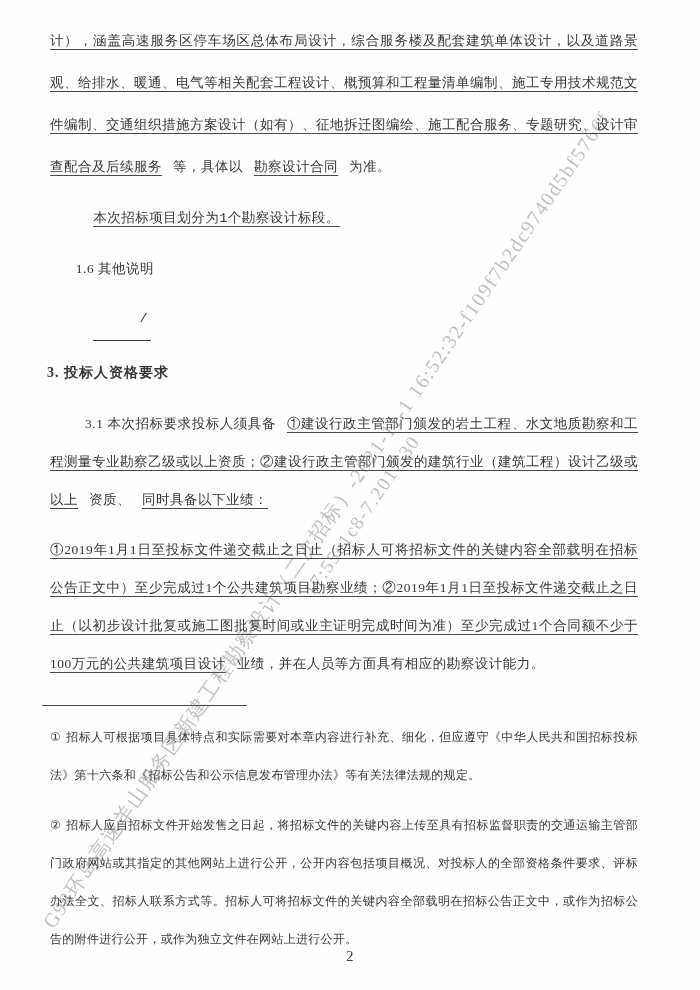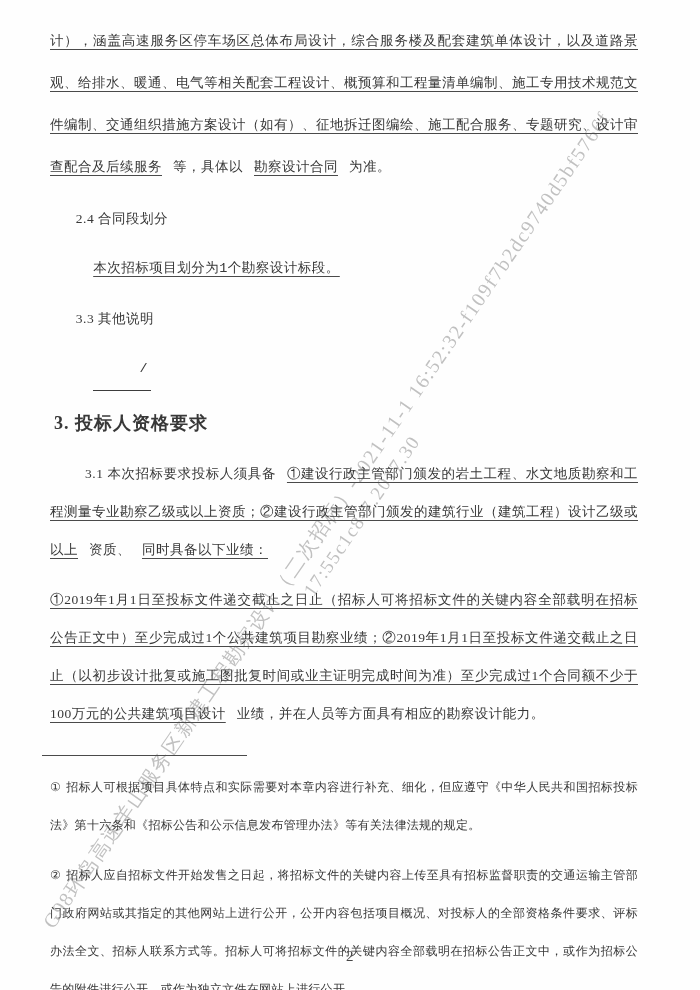--- a/index.html
+++ b/index.html
@@ -54,22 +54,22 @@
   }
   .indent3{text-indent:3.2em;line-height:38px;font-family:Liberation Mono, monospace;}
   .slash-u{
     display:inline-block;
     min-width:22px;
     padding:0 3px 2px 3px;
     border-bottom:1px solid #3d3d3d;
   }
   .h3{
     font-weight:bold;
-    font-size:18px;
-    margin:2px 0 2px 10px;
+    font-size:14px;
+    margin:2px 0 2px 3px;
     padding-left:6px;
     line-height:40px;
     letter-spacing:1px;
   }
   .indent{text-indent:2.6em;}
   sup.fnref{font-size:9px;vertical-align:super;margin-left:2px;}
   
   .fnsep{
     width:205px;
     border-top:1px solid #4a4a4a;
@@ -97,27 +97,26 @@
 
   <div class="wm wm1">G98环岛高速羊山服务区新建工程勘察设计（二次招标）-2021-11-1 16:52:32-f109f7b2dc9740d5bf5766f</div>
   <div class="wm wm2">17:55c1c8-7.2017.30</div>
 
   <div class="doc">
 
     <p class="body-p p1">
       <span class="u">计），涵盖高速服务区停车场区总体布局设计，综合服务楼及配套建筑单体设计，以及道路景观、给排水、暖通、电气等相关配套工程设计、概预算和工程量清单编制、施工专用技术规范文件编制、交通组织措施方案设计（如有）、征地拆迁图编绘、施工配合服务、专题研究、设计审查配合及后续服务</span><span class="gap">等，具体以</span><span class="u gap">勘察设计合同</span><span class="gap">为准。</span>
     </p>
 
-    <h4 class="h2x">2.4 合同段划分</h4>
 
     <p class="indent3">
       <span class="u">本次招标项目划分为1个勘察设计标段。</span>
     </p>
 
-    <h4 class="h2x">3.3 其他说明</h4>
+    <h4 class="h2x">1.6 其他说明</h4>
 
     <p class="indent3">
       <span class="slash-u">/</span>
     </p>
 
     <h3 class="h3">3. 投标人资格要求</h3>
 
     <p class="body-p indent">
       <span>3.1 本次招标要求投标人须具备</span><span class="u gap">①建设行政主管部门颁发的岩土工程、水文地质勘察和工程测量专业勘察乙级或以上资质；②建设行政主管部门颁发的建筑行业（建筑工程）设计乙级或以上</span><span class="gap">资质、</span><span class="u gap">同时具备以下业绩：</span>
     </p>

